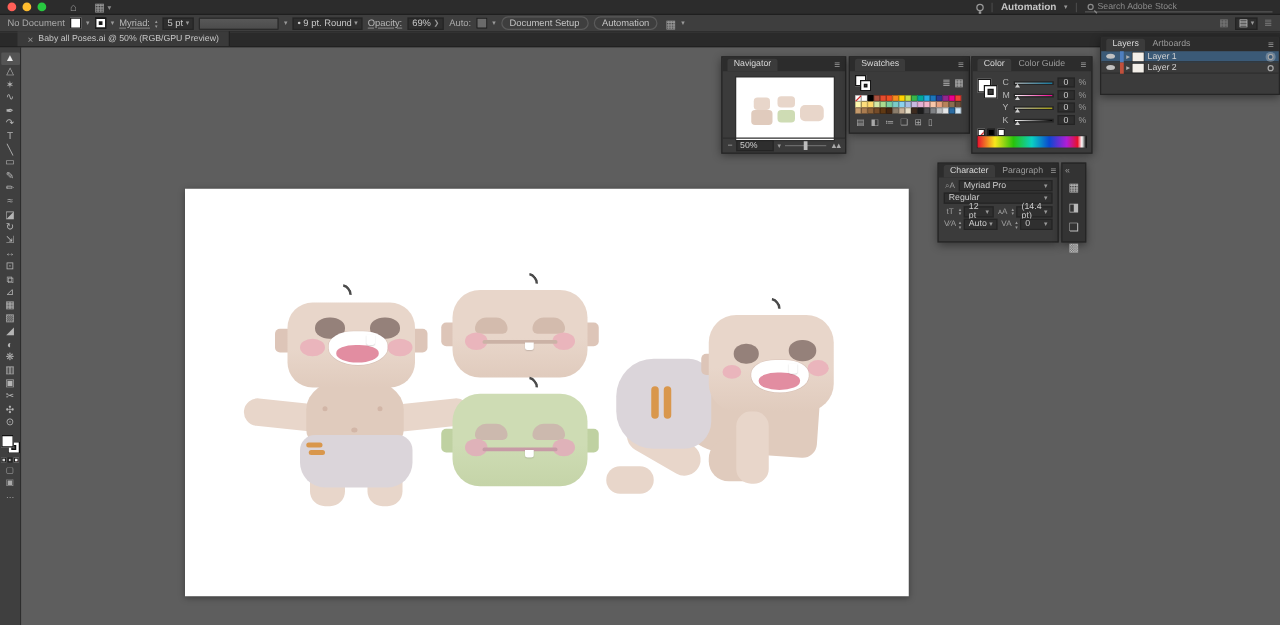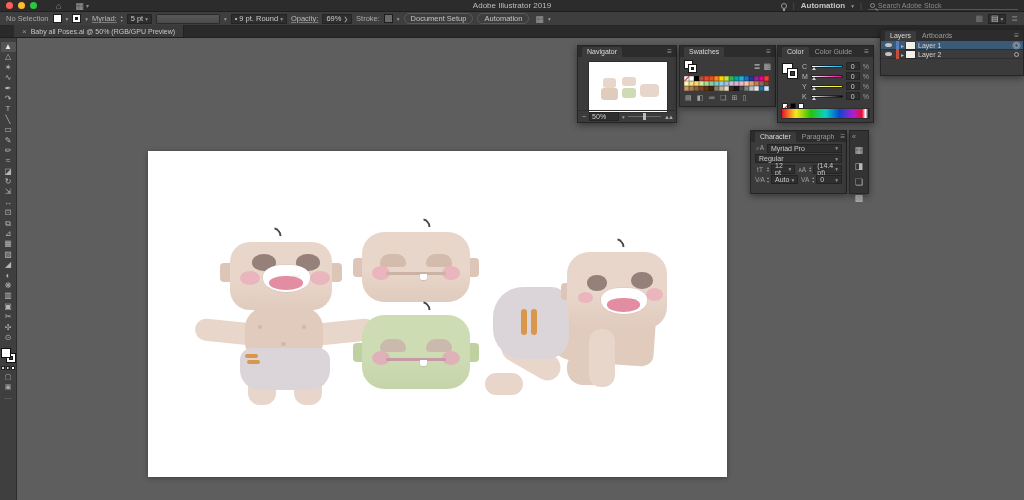--- a/index.html
+++ b/index.html
@@ -163,36 +163,35 @@
 
 <div class="app">
 
   <div class="titlebar">
     <span class="tl red"></span>
     <span class="tl yellow"></span>
     <span class="tl green"></span>
     <span class="tb-icon">⌂</span>
     <span class="tb-icon">▦</span>
     <span class="tb-caret">▾</span>
-    <span class="tb-title">Adobe Illustrator 2019</span>
     <span class="tb-right">
       <span class="bulb"></span>
       <span class="tb-sep">|</span>
       <span class="workspace">Automation</span>
       <span class="caret">▾</span>
       <span class="tb-sep">|</span>
       <span class="searchbox">
         <span class="mag"></span>
         <span class="search-ph">Search Adobe Stock</span>
       </span>
     </span>
   </div>
 
   <div class="controlbar">
-    <span class="cb-label">No Selection</span>
+    <span class="cb-label">No Document</span>
     <span class="chip"></span>
     <span class="caret">▾</span>
     <span class="chip stroke"></span>
     <span class="caret">▾</span>
     <span class="cb-link">Myriad:</span>
     <span class="stepper">
         <span>▴</span>
         <span>▾</span>
       </span>
     <span class="field">
@@ -204,21 +203,21 @@
     <span class="field">
       <span>•</span>
       <span>9 pt. Round</span>
       <span class="caret">▾</span>
     </span>
     <span class="cb-link">Opacity:</span>
     <span class="field">
       <span>69%</span>
       <span class="caret">❯</span>
     </span>
-    <span class="cb-label">Stroke:</span>
+    <span class="cb-label">Auto:</span>
     <span class="chip" style="background:#6a6a6a"></span>
     <span class="caret">▾</span>
     <span class="cb-btn">Document Setup</span>
     <span class="cb-btn">Automation</span>
     <span class="tb-icon" style="margin-left:2px">▦</span>
     <span class="caret">▾</span>
     <span class="cb-right">
       <span class="dim">▦</span>
       <span class="arrange">
         <span>▤</span>

